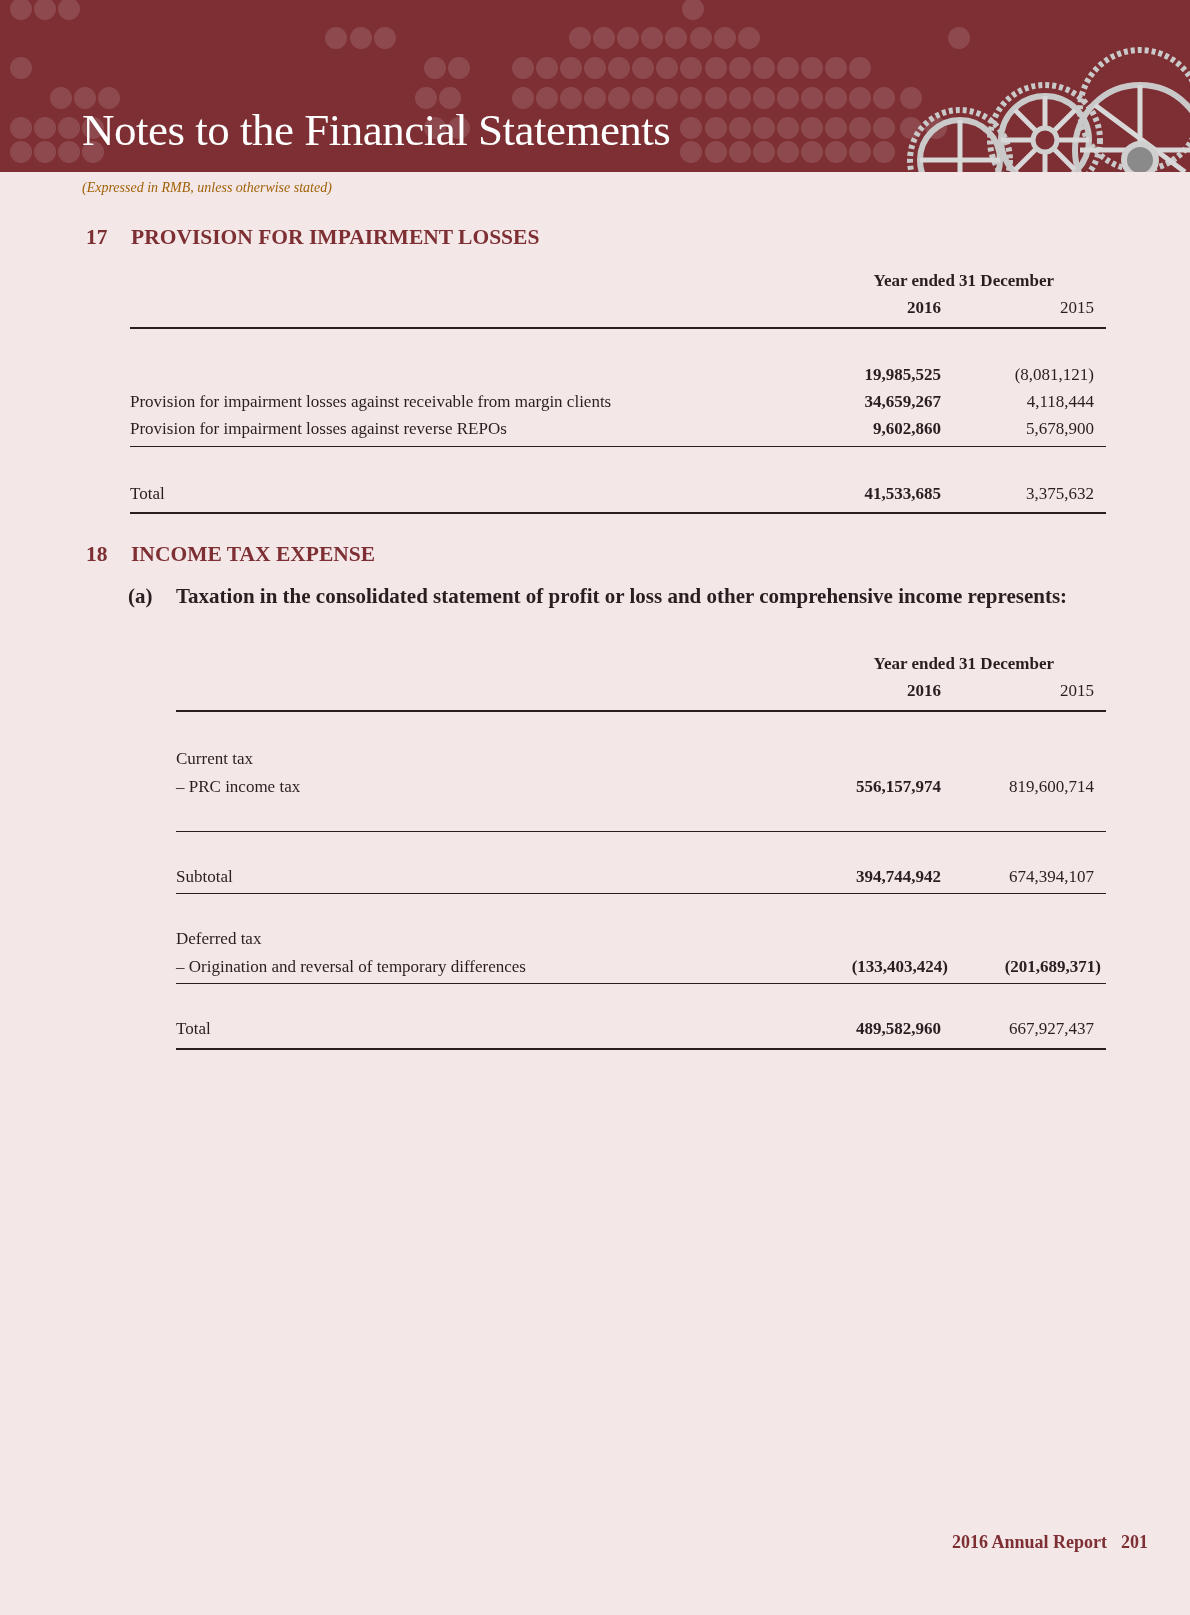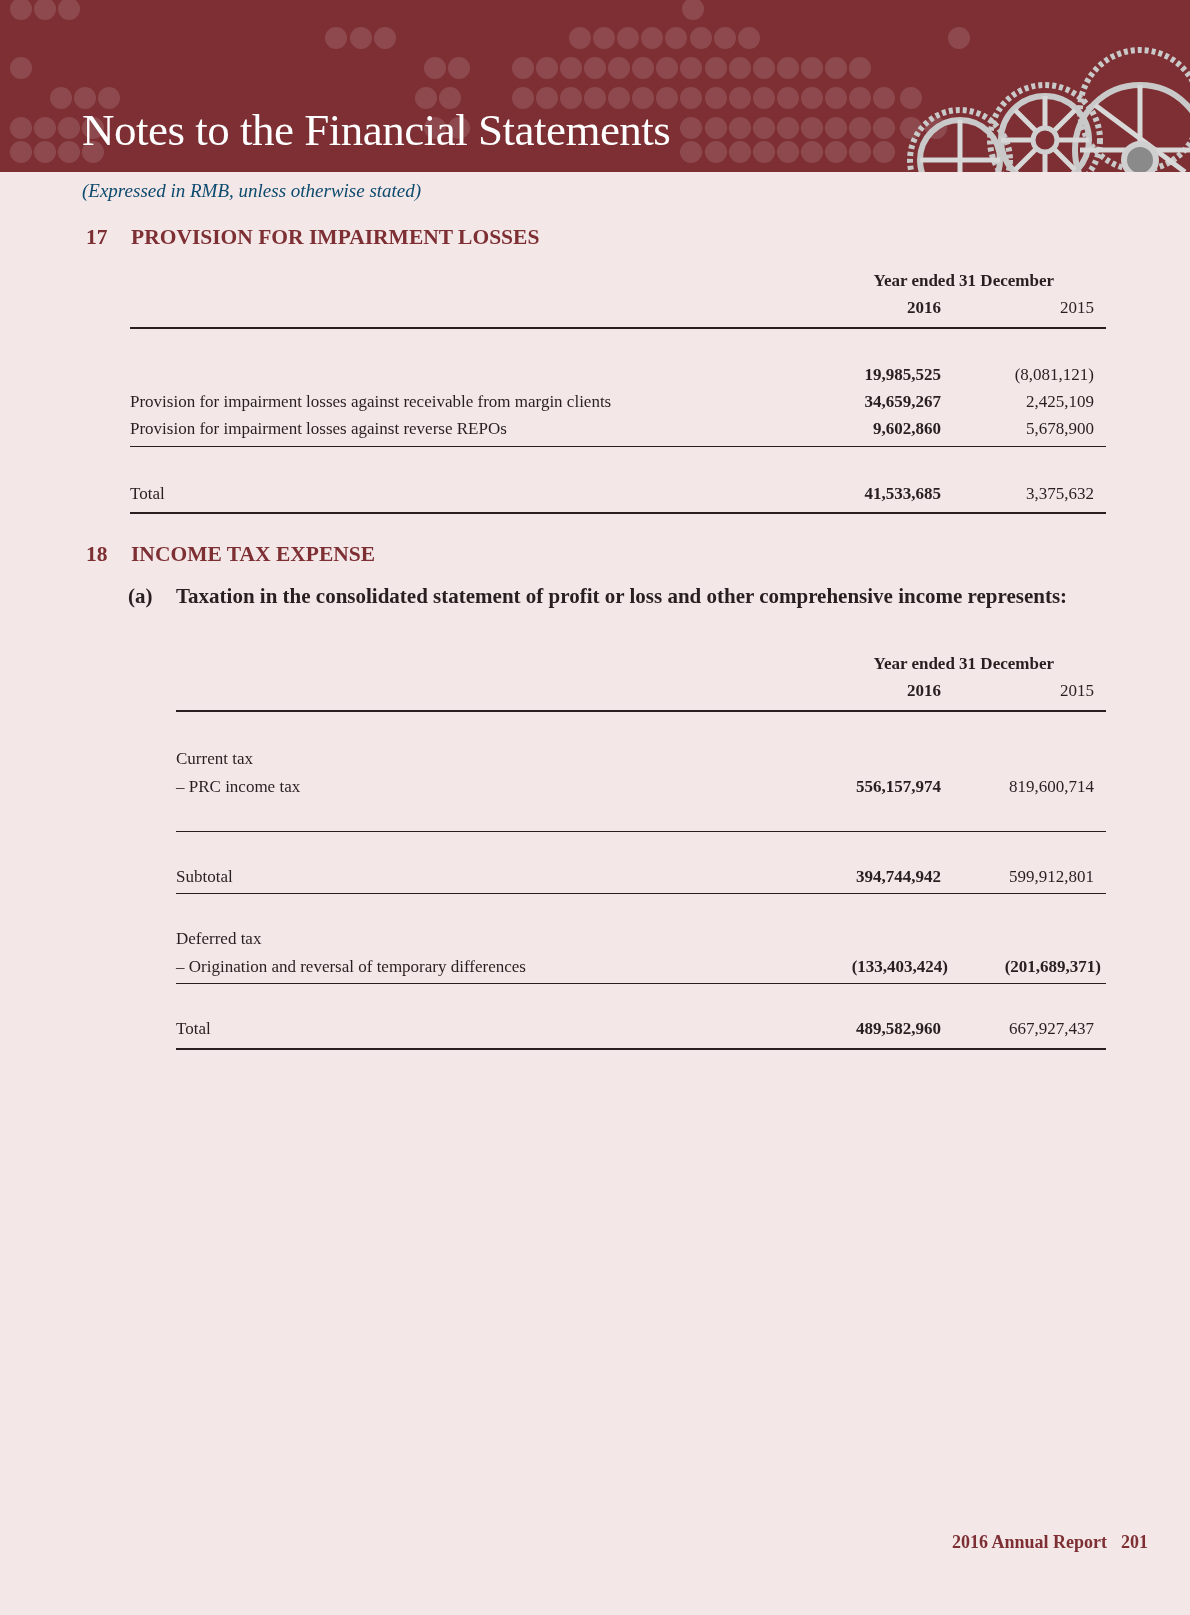--- a/index.html
+++ b/index.html
@@ -1,21 +1,21 @@
 <!DOCTYPE html>
 <html><head>
 <meta charset="utf-8">
 <style>
   html,body{margin:0;padding:0;}
   body{width:1190px;height:1615px;background:#f3e7e7;position:relative;overflow:hidden;font-family:"Liberation Serif","DejaVu Serif",serif;color:#2a1f20;}
   .banner{position:absolute;left:0;top:0;width:1190px;height:172px;background:#7d2f33;overflow:hidden;}
   .dot{position:absolute;width:22px;height:22px;border-radius:50%;background:rgba(255,255,255,0.13);}
   .banner-title{position:absolute;left:82px;top:104px;font-size:45px;color:#ffffff;letter-spacing:-0.5px;white-space:nowrap;}
   .gears{position:absolute;right:0;top:40px;width:300px;height:132px;}
-  .subtitle{position:absolute;left:82px;top:180px;font-size:19px;font-style:italic;color:#0c4a6e;}
+  .subtitle{position:absolute;left:82px;top:180px;font-size:14px;font-style:italic;color:#a16207;}
   .sec-head{position:absolute;left:86px;font-size:21.5px;color:#7d2f33;font-weight:bold;}
   .sec-head .num{display:inline-block;width:45px;}
   .sub-head{position:absolute;left:128px;width:978px;font-size:21px;font-weight:bold;color:#2a1f20;line-height:28px;text-align:justify;text-align-last:left;}
   .sub-head .lbl{position:absolute;left:0;top:0;}
   .sub-head .txt{display:block;margin-left:48px;}
   .tbl{position:absolute;}
   .row{position:absolute;left:0;right:0;height:26px;font-size:17px;}
   .row .label{position:absolute;left:0;top:0;white-space:nowrap;}
   .row .v16{position:absolute;right:165px;top:0;font-weight:bold;white-space:nowrap;}
   .row .v15{position:absolute;right:12px;top:0;white-space:nowrap;}
@@ -155,21 +155,21 @@
   <div class="hdr-col" style="right:12px;top:30px;">2015</div>
   <div class="rule thick" style="top:59px;"></div>
 
   <div class="row" style="top:97px;">
     <span class="v16">19,985,525</span>
     <span class="v15">(8,081,121)</span>
   </div>
   <div class="row" style="top:124px;">
     <span class="label">Provision for impairment losses against receivable from margin clients</span>
     <span class="v16">34,659,267</span>
-    <span class="v15">2,425,109</span>
+    <span class="v15">4,118,444</span>
   </div>
   <div class="row" style="top:151px;">
     <span class="label">Provision for impairment losses against reverse REPOs</span>
     <span class="v16">9,602,860</span>
     <span class="v15">5,678,900</span>
   </div>
   <div class="rule" style="top:178px;"></div>
 
   <div class="row" style="top:216px;">
     <span class="label">Total</span>
@@ -200,21 +200,21 @@
   <div class="row" style="top:126px;">
     <span class="label">– PRC income tax</span>
     <span class="v16">556,157,974</span>
     <span class="v15">819,600,714</span>
   </div>
   <div class="rule" style="top:180px;"></div>
 
   <div class="row" style="top:216px;">
     <span class="label">Subtotal</span>
     <span class="v16">394,744,942</span>
-    <span class="v15">599,912,801</span>
+    <span class="v15">674,394,107</span>
   </div>
   <div class="rule" style="top:242px;"></div>
 
   <div class="row" style="top:278px;">
     <span class="label">Deferred tax</span>
   </div>
   <div class="row" style="top:306px;">
     <span class="label">– Origination and reversal of temporary differences</span>
     <span class="v16" style="right:158px;">(133,403,424)</span>
     <span class="v15" style="right:5px;font-weight:bold;">(201,689,371)</span>

